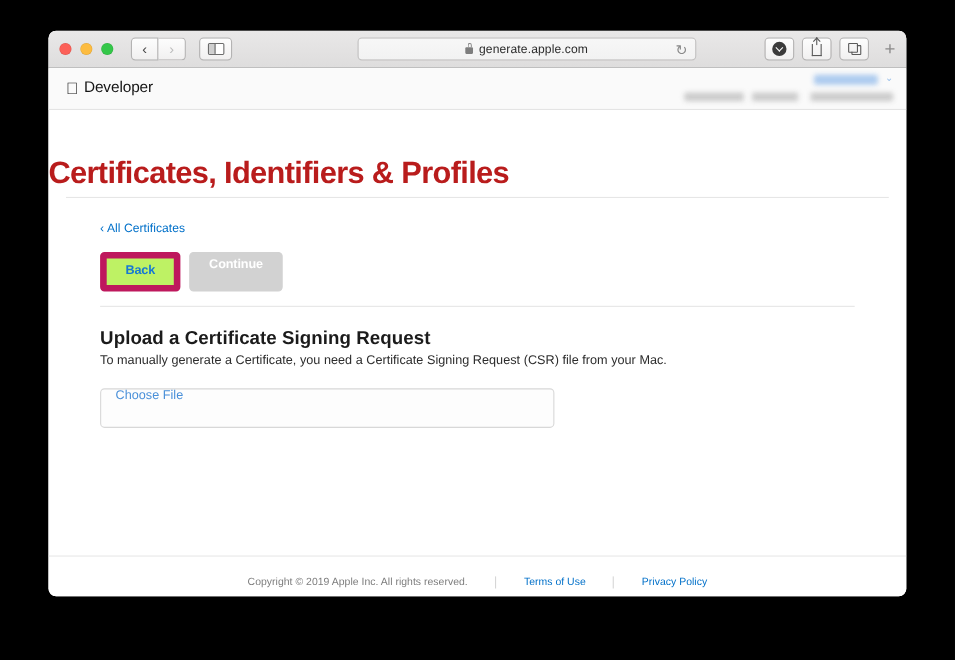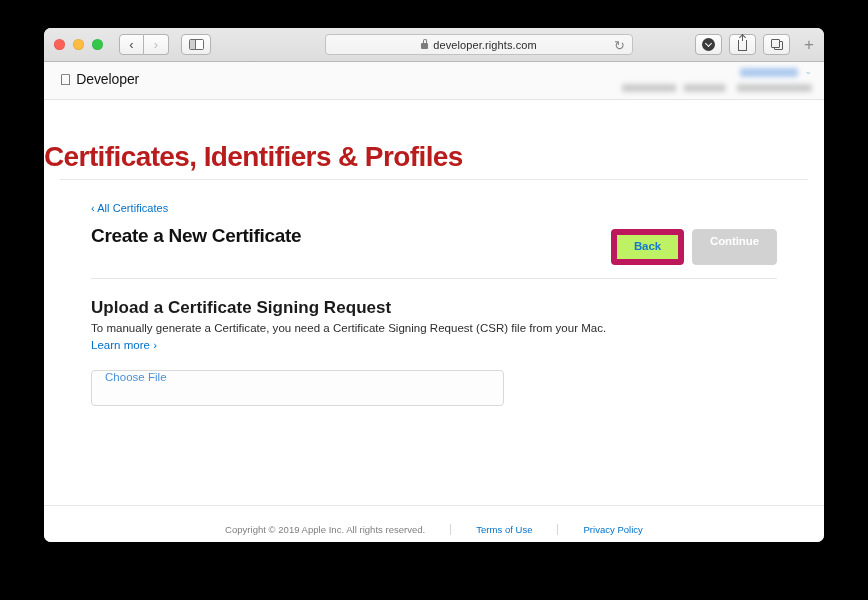--- a/index.html
+++ b/index.html
@@ -506,21 +506,21 @@
         </div>
       </div>
 
       <div class="tb-single">
         <span class="sidebar-glyph"></span>
       </div>
 
       <div class="address-bar">
         <div class="url-wrap">
           <span class="lock"></span>
-          <span class="url-text">developer.rights.com</span>
+          <span class="url-text">generate.apple.com</span>
         </div>
         <span class="reload">↻</span>
       </div>
 
       <div class="right-tools">
         <div class="rt-btn">
           <span class="dl-circle"></span>
         </div>
         <div class="rt-btn">
           <span class="share-glyph"></span>
@@ -551,33 +551,31 @@
       </div>
 
       <div class="page-title">Certificates, Identifiers &amp; Profiles</div>
       <div class="title-rule"></div>
 
       <div class="content">
 
         <div class="breadcrumb">‹ All Certificates</div>
 
         <div class="section-head">
-          <div class="section-title">Create a New Certificate</div>
           <div class="btn-row">
             <div class="btn btn-back">Back</div>
             <div class="btn btn-continue">Continue</div>
           </div>
         </div>
 
         <div class="section-rule"></div>
 
         <div class="upload-block">
           <div class="upload-title">Upload a Certificate Signing Request</div>
           <div class="upload-desc">To manually generate a Certificate, you need a Certificate Signing Request (CSR) file from your Mac.</div>
-          <div class="learn-more">Learn more ›</div>
         </div>
 
         <div class="file-box">
           <span class="choose-file">Choose File</span>
         </div>
       </div>
 
       <div class="footer-rule"></div>
       <div class="footer">
         <span class="footer-copy">Copyright © 2019 Apple Inc. All rights reserved.</span>

